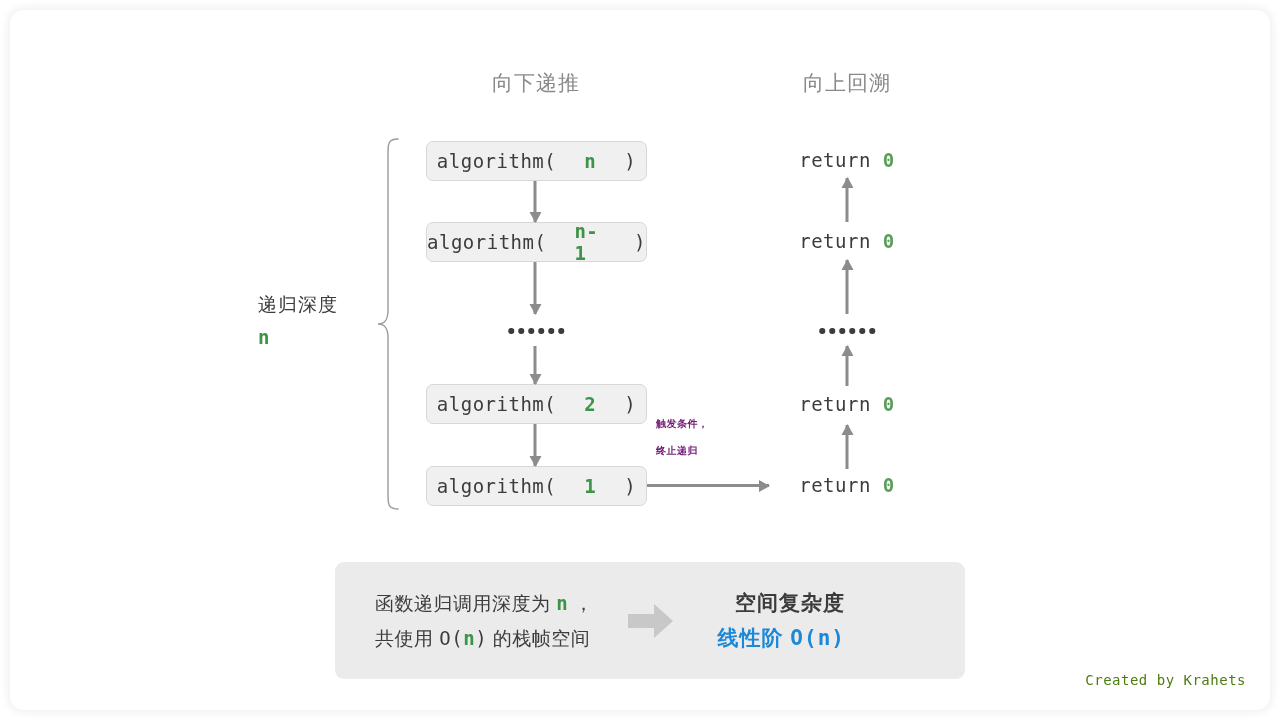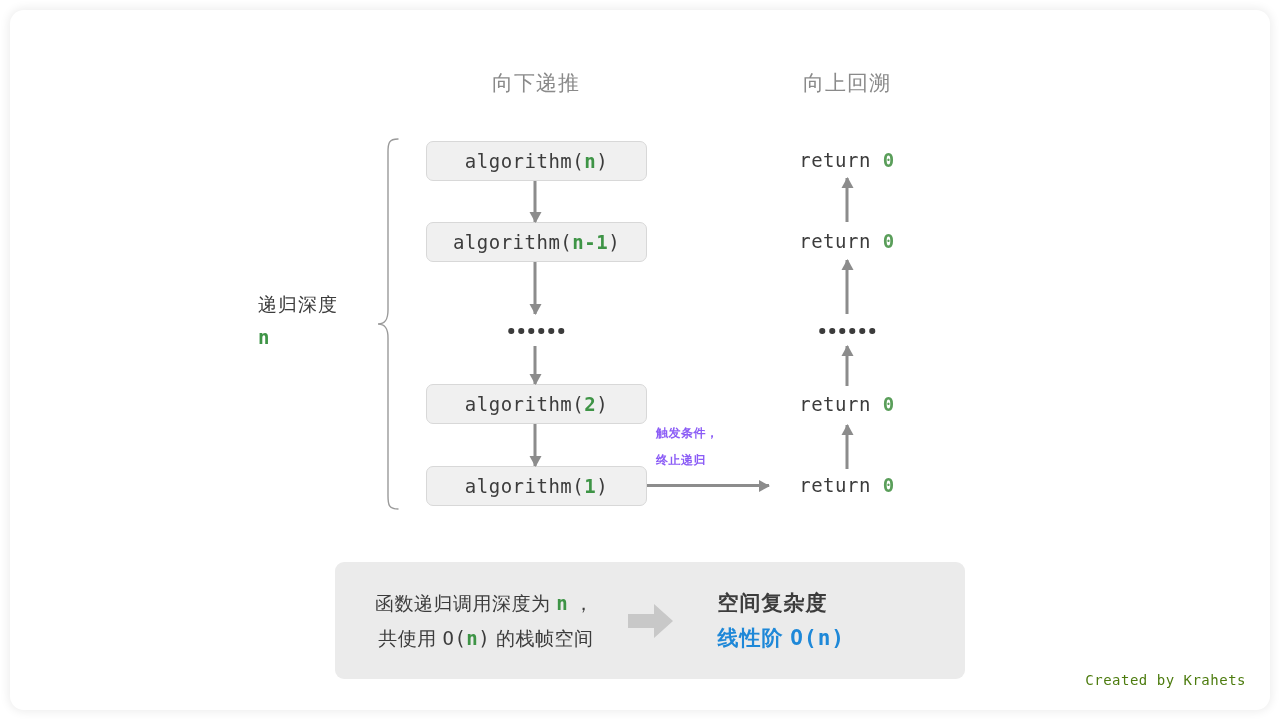--- a/index.html
+++ b/index.html
@@ -45,20 +45,21 @@
     background: #f0f0f0;
     border: 1.5px solid #d8d8d8;
     border-radius: 7px;
     display: flex;
     align-items: center;
     justify-content: center;
     font-family: "DejaVu Sans Mono", "Liberation Mono", monospace;
     font-size: 19px;
     color: #3c3c3c;
     letter-spacing: 0.5px;
+    gap: 28px;
   }
   .call-box .arg {
     color: #3e9446;
     font-weight: bold;
   }
   #box-n   { top: 131px; }
   #box-n1  { top: 212px; }
   #box-2   { top: 374px; }
   #box-1   { top: 456px; }
 
@@ -159,24 +160,24 @@
     transform: translateY(-50%);
     border-top: 6.5px solid transparent;
     border-bottom: 6.5px solid transparent;
     border-left: 11px solid #8c8c8c;
   }
 
   
   #base-note {
     position: absolute;
     left: 646px;
-    top: 410px;
-    font-size: 12px;
-    font-weight: bold;
-    color: #8b5cf6;
+    top: 400px;
+    font-size: 10px;
+    font-weight: bold;
+    color: #701a75;
     line-height: 27px;
     letter-spacing: 0.5px;
   }
 
   
   #brace {
     position: absolute;
     left: 366px;
     top: 128px;
     width: 24px;
@@ -217,39 +218,38 @@
     display: flex;
     align-items: center;
   }
   #summary-left {
     margin-left: 40px;
     font-size: 19px;
     color: #3c3c3c;
     line-height: 35px;
     letter-spacing: 0.5px;
     white-space: nowrap;
-    text-align: right;
   }
   #summary-left .mono {
     font-family: "DejaVu Sans Mono", "Liberation Mono", monospace;
   }
   #summary-left .g {
     font-family: "DejaVu Sans Mono", "Liberation Mono", monospace;
     color: #3e9446;
     font-weight: bold;
   }
   #big-arrow {
     margin-left: 34px;
     width: 46px;
     height: 36px;
     flex: none;
   }
   #summary-right {
     margin-left: 44px;
-    text-align: left;
+    text-align: right;
     white-space: nowrap;
   }
   #summary-right .title {
     display: block;
     font-size: 21px;
     font-weight: bold;
     color: #3c3c3c;
     letter-spacing: 1px;
   }
   #summary-right .value {

